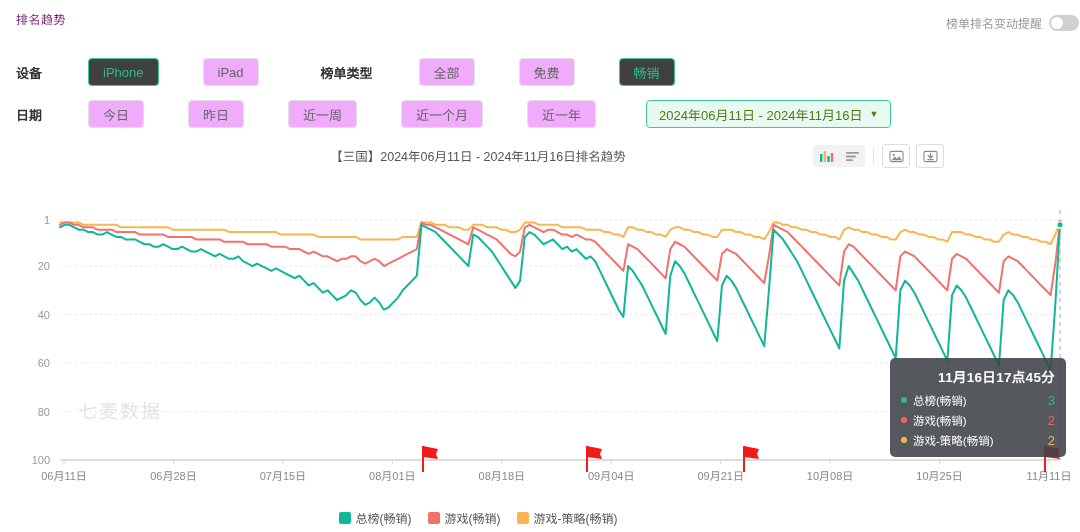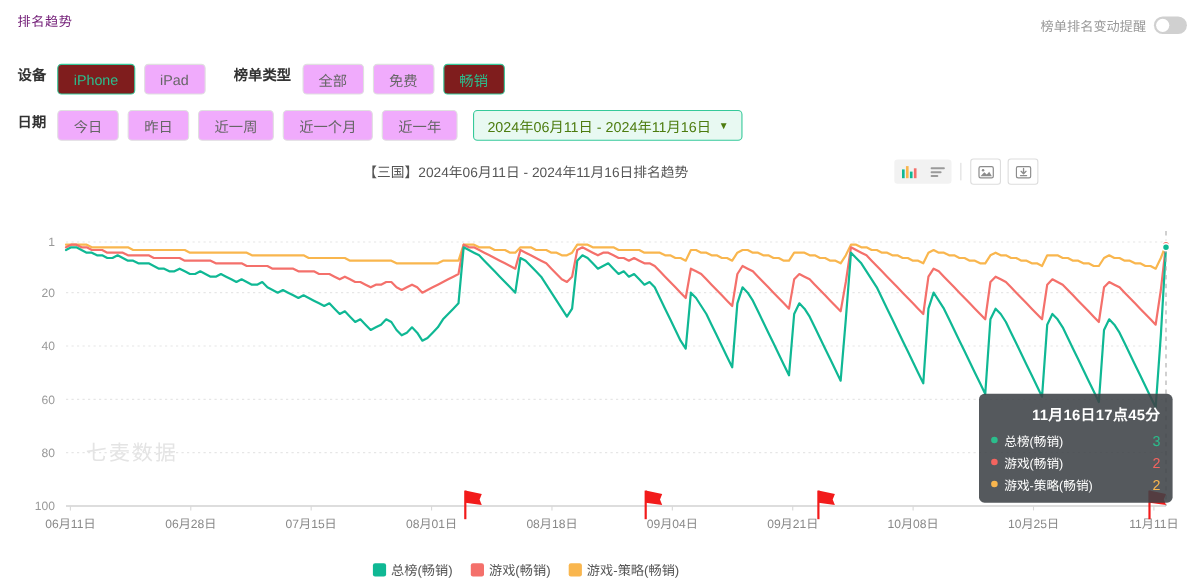--- a/index.html
+++ b/index.html
@@ -31,38 +31,38 @@
   }
   .switch .knob {
     position: absolute; left: 2px; top: 2px;
     width: 12px; height: 12px; border-radius: 50%;
     background: #fff;
   }
 
   
   .filter-row {
     position: absolute; left: 16px;
-    display: flex; align-items: flex-start;
+    display: flex; align-items: center; gap: 36px;
   }
   .filter-row.row-device { top: 58px; }
   .filter-row.row-date   { top: 100px; }
   .filter-label {
     font-size: 13px; font-weight: bold; color: #333;
     margin-right: 10px; white-space: nowrap;
   }
   .filter-label.second { margin-left: 18px; }
   .chip {
     display: inline-flex; align-items: center; justify-content: center;
     height: 28px; padding: 0 14px; margin-right: 8px;
     border: 1px solid #e0e0e0; border-radius: 4px;
     background: #f0abfc; color: #666; font-size: 13px;
     cursor: pointer; white-space: nowrap;
   }
   .chip.active {
-    background: #7f1d1d; border-color: #36c99a; color: #2bbd8c;
+    background: #404040; border-color: #36c99a; color: #2bbd8c;
   }
   .chip.daterange {
     border-color: #36c99a; background: #e8f9f2; color: #4d7c0f;
     padding: 0 12px; margin-left: 6px;
   }
   .chip.daterange .caret {
     margin-left: 7px; font-size: 9px; line-height: 1;
   }
 
   

